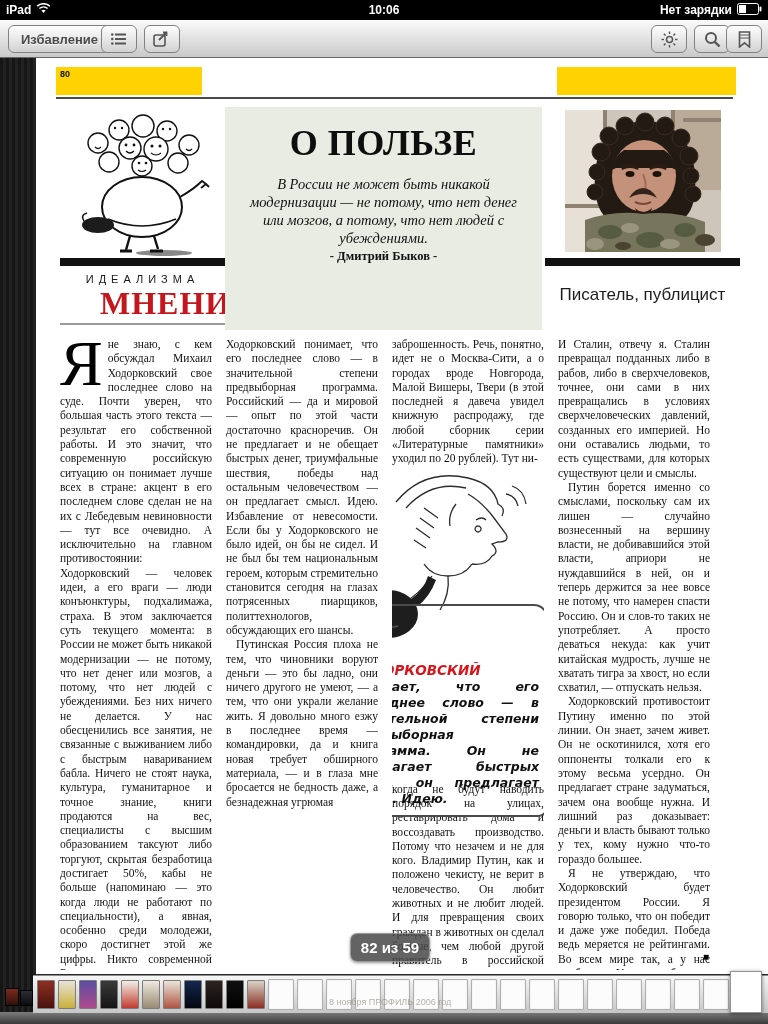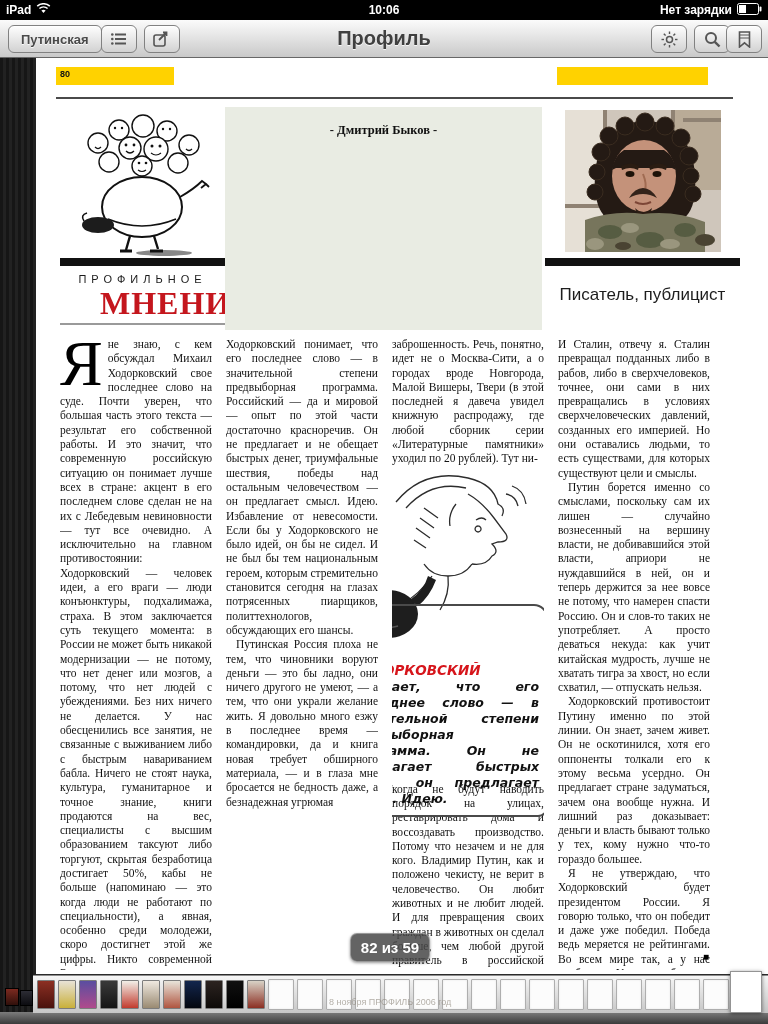--- a/index.html
+++ b/index.html
@@ -25,21 +25,21 @@
   .tb-icon svg{display:block;}
 
   
   .left-edge{position:absolute;left:0;top:57px;width:36px;height:967px;z-index:1;
              background:repeating-linear-gradient(90deg,#161616 0 3px,#222 3px 6px);}
   .bottom-base{position:absolute;left:0;top:1012px;width:768px;height:12px;z-index:1;
                background:linear-gradient(#7c7c7c,#3a3a3a);}
   .page{position:absolute;left:36px;top:57px;width:732px;height:917px;background:#fff;z-index:2;overflow:hidden;}
 
   
-  .y-bar{position:absolute;height:18px;background:#ffd200;}
+  .y-bar{position:absolute;height:28px;background:#ffd200;padding-left:28px;}
   .y-left{left:20px;top:10px;width:118px;}
   .y-right{left:521px;top:10px;width:151px;}
   .pg-num{position:absolute;left:4px;top:2px;font-size:9px;font-weight:bold;color:#111;}
   .section-title{position:absolute;left:266px;top:0px;width:164px;text-align:center;
                  font-size:31px;letter-spacing:2px;color:#2e2e2e;}
   .header-rule{position:absolute;left:20px;top:40px;width:677px;height:2px;background:#4a4a4a;}
 
   
   .rubric-block{position:absolute;left:24px;top:50px;width:165px;height:225px;}
   .rubric-art{position:absolute;left:8px;top:2px;}
@@ -120,21 +120,21 @@
       <span><svg width="25" height="12" viewBox="0 0 25 12">
         <rect x="0.5" y="0.5" width="21" height="11" rx="2" fill="none" stroke="#fff"></rect>
         <rect x="2" y="2" width="7" height="8" fill="#fff"></rect>
         <rect x="22.5" y="3.5" width="2" height="5" rx="1" fill="#fff"></rect>
       </svg></span>
     </div>
   </div>
 
   <div class="toolbar">
     <div class="tb-btn" style="left:8px;padding:0 12px;">
-      <span>Путинская</span>
+      <span>Избавление</span>
     </div>
     <div class="tb-btn tb-icon" style="left:101px;width:34px;">
       <span>
           <svg width="16" height="14" viewBox="0 0 16 14">
         <g stroke="#555" stroke-width="2">
               <line x1="4" y1="2.5" x2="15" y2="2.5"></line>
               <line x1="4" y1="7" x2="15" y2="7"></line>
               <line x1="4" y1="11.5" x2="15" y2="11.5"></line>
             </g>
         <g fill="#555">
@@ -146,21 +146,20 @@
         </span>
     </div>
     <div class="tb-btn tb-icon" style="left:144px;width:34px;">
       <span>
           <svg width="18" height="16" viewBox="0 0 18 16">
         <rect x="1" y="4" width="11" height="11" rx="2" fill="none" stroke="#555" stroke-width="1.6"></rect>
         <path d="M6 9 L13 2 M10 1.5 h3.5 v3.5" stroke="#555" stroke-width="1.8" fill="none"></path>
       </svg>
         </span>
     </div>
-    <div class="tb-title">Профиль</div>
     <div class="tb-btn tb-icon" style="left:651px;width:34px;">
       <span>
           <svg width="17" height="17" viewBox="0 0 17 17">
         <circle cx="8.5" cy="8.5" r="3" fill="none" stroke="#555" stroke-width="1.5"></circle>
         <g stroke="#555" stroke-width="1.4">
           <line x1="8.5" y1="0.5" x2="8.5" y2="3"></line>
               <line x1="8.5" y1="14" x2="8.5" y2="16.5"></line>
           <line x1="0.5" y1="8.5" x2="3" y2="8.5"></line>
               <line x1="14" y1="8.5" x2="16.5" y2="8.5"></line>
           <line x1="2.8" y1="2.8" x2="4.6" y2="4.6"></line>
@@ -239,28 +238,30 @@
           <path d="M40 110 q34 14 68 0" stroke="#111" stroke-width="1.6" fill="none"></path>
           <path d="M112 88 q14 -8 22 -16 l4 3 -5 4 m5 -4 l3 3" stroke="#111" stroke-width="1.8" fill="none"></path>
           <ellipse cx="30" cy="116" rx="16" ry="8" fill="#1c1c1c"></ellipse>
           <path d="M16 112 q-4 -6 3 -8" stroke="#111" stroke-width="1.6" fill="none"></path>
           <path d="M62 127 l-4 14 m28 -14 l4 13" stroke="#111" stroke-width="2.4" fill="none"></path>
           <path d="M52 142 h12 m18 0 h13" stroke="#111" stroke-width="3" fill="none"></path>
           <ellipse cx="96" cy="144" rx="28" ry="3" fill="#111" opacity=".5"></ellipse>
         </svg>
       </div>
       <div class="black-bar"></div>
-      <div class="rubric-kicker">ПРОФИЛЬНОЕ</div>
+      <div class="rubric-kicker">ИДЕАЛИЗМА</div>
       <div class="rubric-title">МНЕНИЕ</div>
       <div class="rubric-rule"></div>
     </div>
 
     <div class="title-block">
       <div class="headline">
+        <div>О ПОЛЬЗЕ</div>
       </div>
+      <div class="standfirst">В России не может быть никакой модернизации — не потому, что нет денег или мозгов, а потому, что нет людей с убеждениями.</div>
       <div class="byline">- Дмитрий Быков -</div>
     </div>
 
     <div class="author-block">
       <div class="portrait">
         <svg width="156" height="142" viewBox="0 0 156 142">
           <rect width="156" height="142" fill="#cfc6bb"></rect>
           <rect x="0" y="0" width="40" height="142" fill="#e6e0d6"></rect>
           <rect x="108" y="0" width="48" height="80" fill="#b9ab97"></rect>
           <g stroke="#8f8273" stroke-width="4" fill="none">

